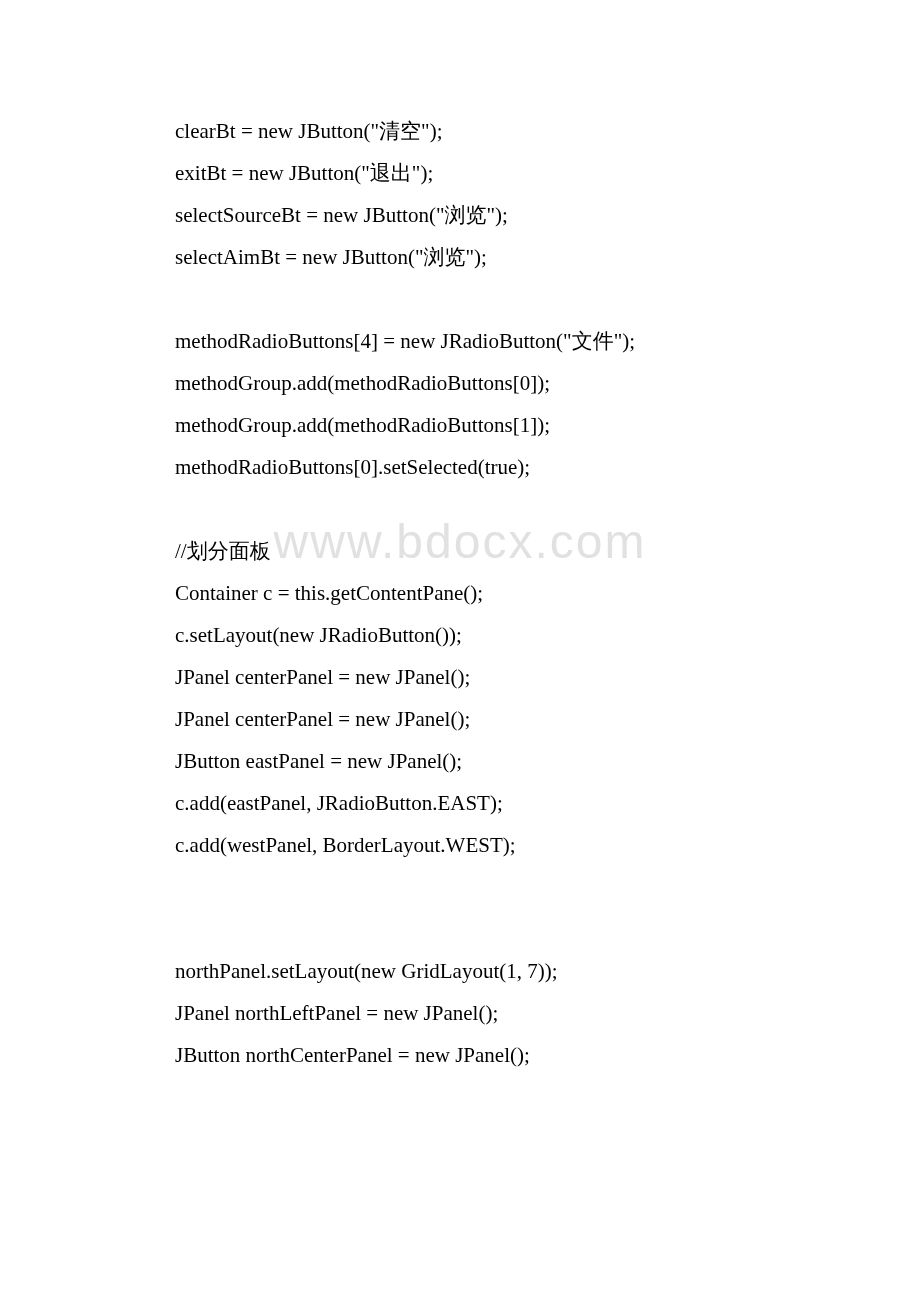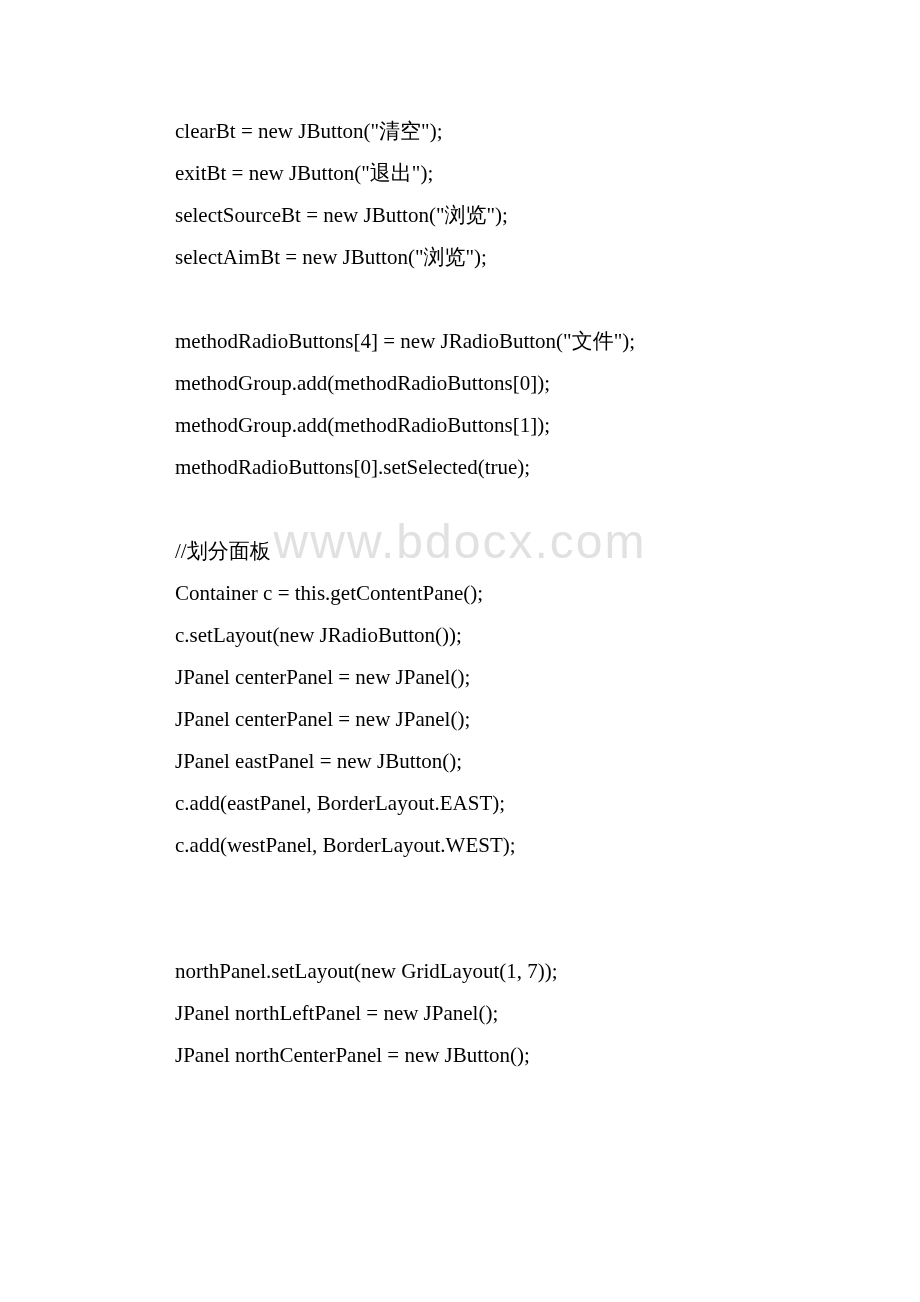--- a/index.html
+++ b/index.html
@@ -58,21 +58,21 @@
   <p class="code-line">methodRadioButtons[4] = new JRadioButton("文件");</p>
   <p class="code-line">methodGroup.add(methodRadioButtons[0]);</p>
   <p class="code-line">methodGroup.add(methodRadioButtons[1]);</p>
   <p class="code-line">methodRadioButtons[0].setSelected(true);</p>
   <div class="blank-line"></div>
   <p class="code-line">//划分面板</p>
   <p class="code-line">Container c = this.getContentPane();</p>
   <p class="code-line">c.setLayout(new JRadioButton());</p>
   <p class="code-line">JPanel centerPanel = new JPanel();</p>
   <p class="code-line">JPanel centerPanel = new JPanel();</p>
-  <p class="code-line">JPanel eastPanel = new JButton();</p>
-  <p class="code-line">c.add(eastPanel, BorderLayout.EAST);</p>
+  <p class="code-line">JButton eastPanel = new JPanel();</p>
+  <p class="code-line">c.add(eastPanel, JRadioButton.EAST);</p>
   <p class="code-line">c.add(westPanel, BorderLayout.WEST);</p>
   <div class="blank-line"></div>
   <div class="blank-line"></div>
   <p class="code-line">northPanel.setLayout(new GridLayout(1, 7));</p>
   <p class="code-line">JPanel northLeftPanel = new JPanel();</p>
-  <p class="code-line">JPanel northCenterPanel = new JButton();</p>
+  <p class="code-line">JButton northCenterPanel = new JPanel();</p>
 </div>
 
 </body></html>

